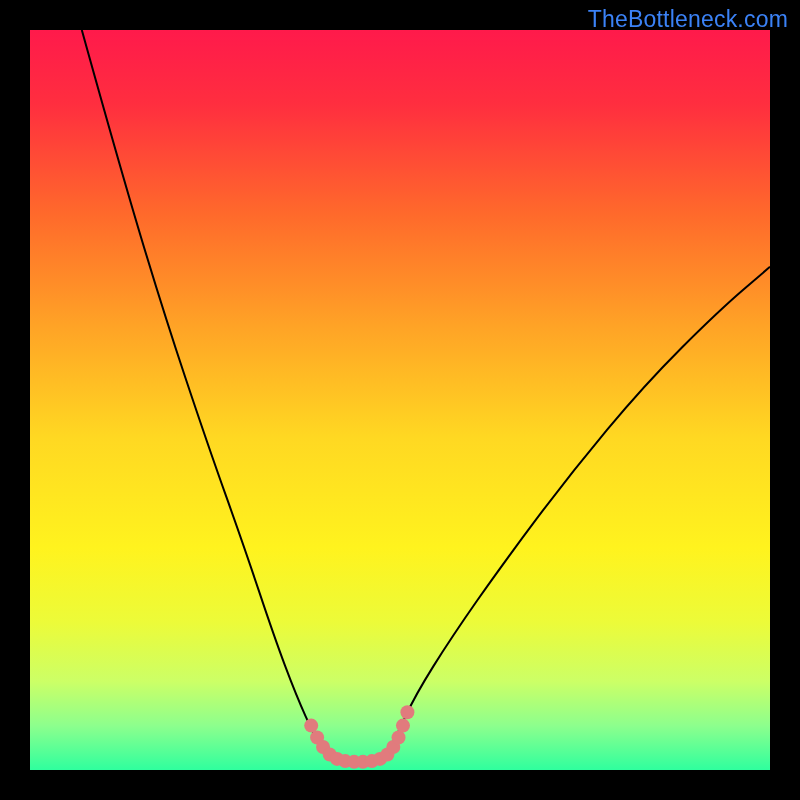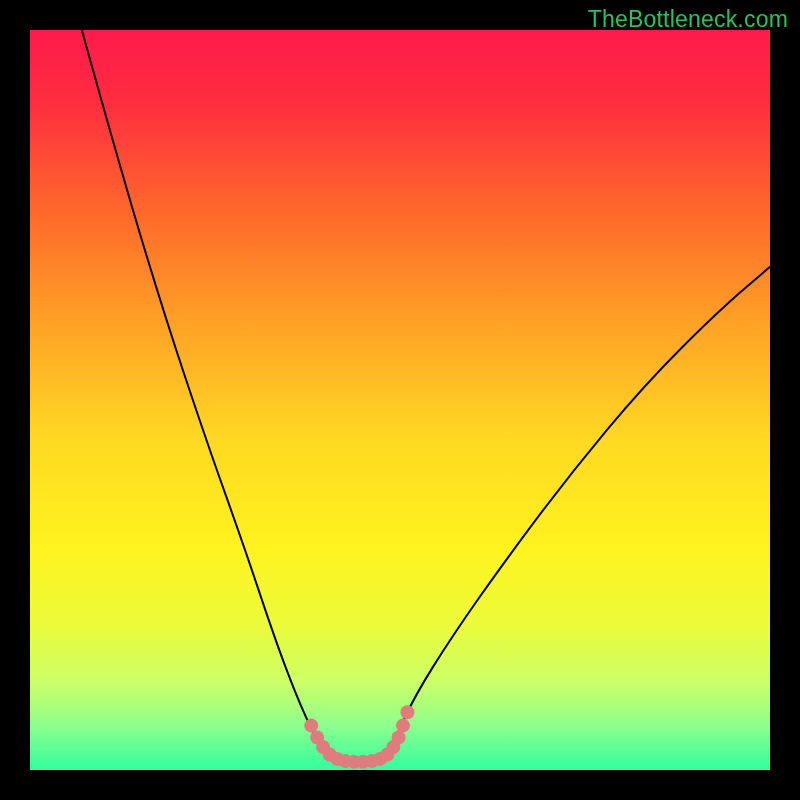--- a/index.html
+++ b/index.html
@@ -16,21 +16,21 @@
     top: 0;
     left: 0;
     width: 800px;
     height: 800px;
     background: #000;
   }
   .watermark {
     position: absolute;
     top: 6px;
     right: 12px;
-    color: #22c55e;
+    color: #3b82f6;
     font-size: 23px;
     font-weight: 500;
     letter-spacing: 0.2px;
     z-index: 5;
   }
   .plot {
     position: absolute;
     top: 30px;
     left: 30px;
     width: 740px;

